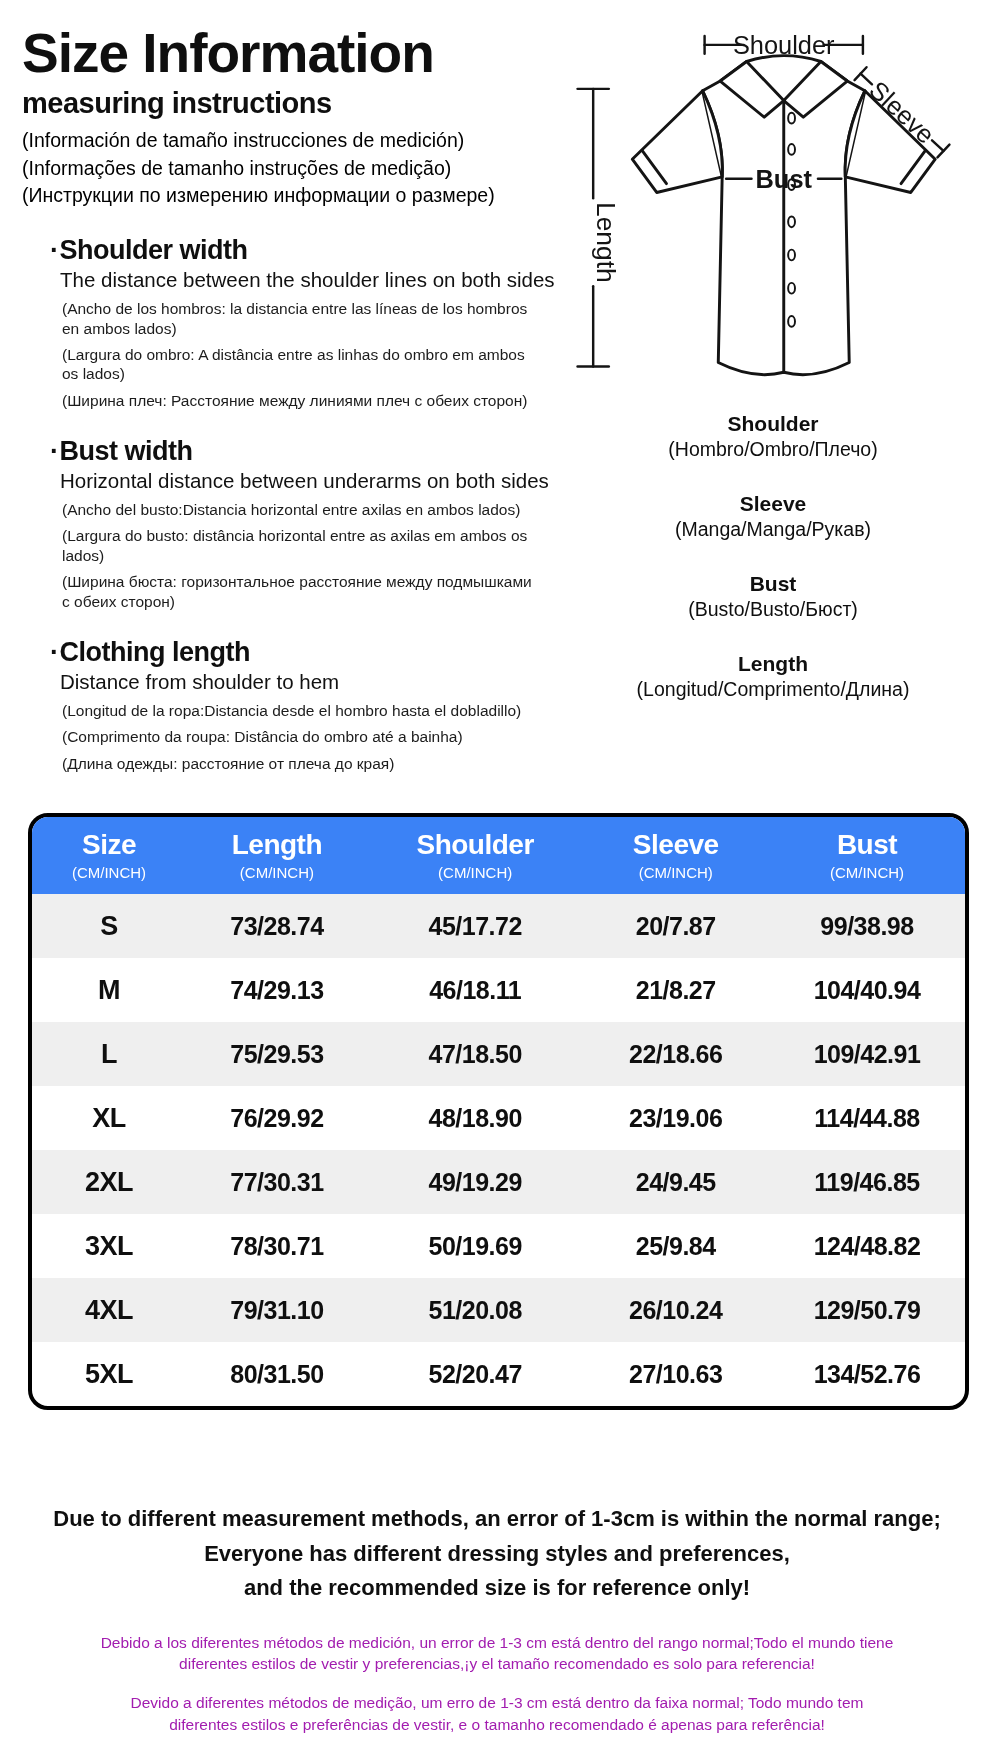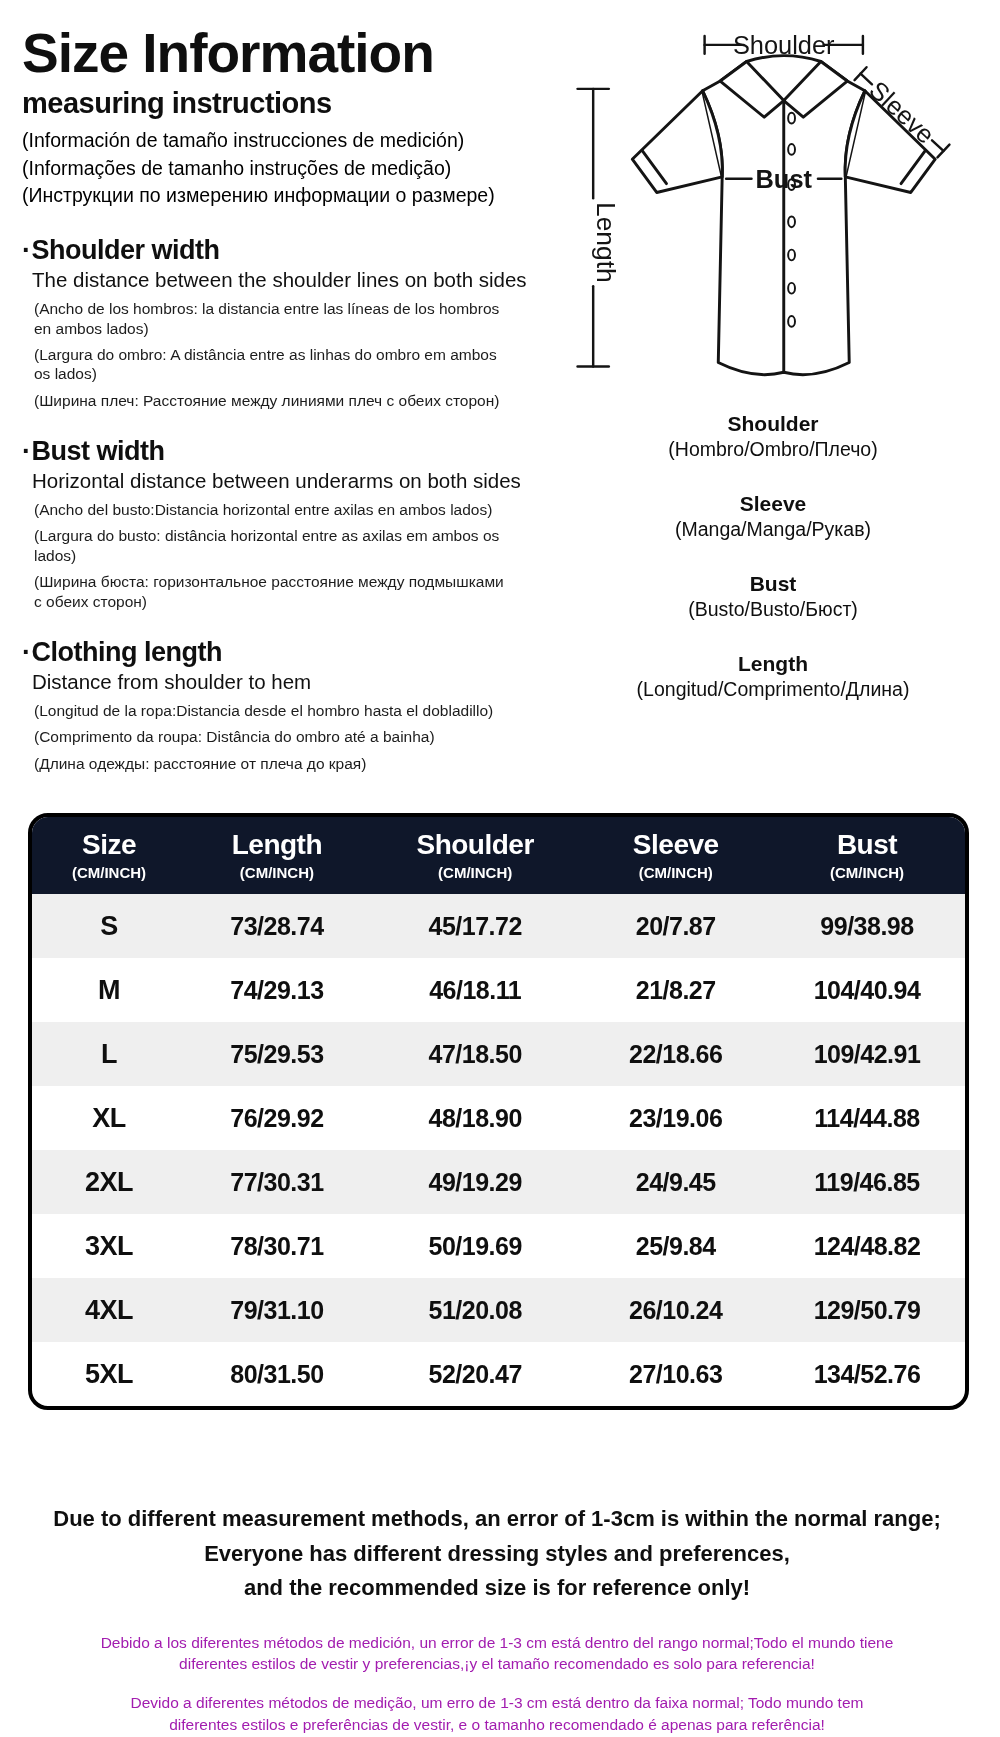--- a/index.html
+++ b/index.html
@@ -15,21 +15,21 @@
   
   .top { display:flex; }
   .left-col { width:552px; flex:0 0 552px; }
   .right-col { width:398px; flex:1; display:flex; flex-direction:column; align-items:center; }
 
   .title { font-size:55px; font-weight:800; letter-spacing:-1px; line-height:1.0; }
   .subtitle { font-size:29px; font-weight:700; margin-top:6px; letter-spacing:-0.5px; }
   .sub-tr { font-size:19.5px; line-height:1.32; margin-top:2px; color:#000000; }
   .sub-tr-group { margin-top:8px; }
 
-  .sections { margin-top:26px; }
+  .sections { margin-top:26px;margin-left:28px; }
   .section { margin-bottom:26px; }
   .section h3 { font-size:27px; font-weight:800; letter-spacing:-0.5px; }
   .section .dot { font-weight:800; margin-right:1px; }
   .section .desc { font-size:20.5px; margin:2px 0 6px 10px; color:#111; }
   .section .tr { font-size:15.5px; line-height:1.25; margin:7px 0 0 12px; max-width:480px; color:#1c1c1c; }
 
   
   .diagram { width:430px; height:372px; }
   .diagram svg { width:100%; height:100%; }
 
@@ -39,23 +39,23 @@
   .legend-tr { font-size:19.5px; margin-top:2px; }
 
   
   .size-table-wrap {
     margin:14px 3px 0 6px;
     border:4px solid #000;
     border-radius:20px;
     overflow:hidden;
   }
   table { width:100%; border-collapse:collapse; table-layout:fixed; }
-  thead th { background:#0f172a; color:#fff; padding:12px 0 13px; }
+  thead th { background:#3b82f6; color:#fff; padding:12px 0 13px; }
   .col-label { display:block; font-size:28px; font-weight:800; letter-spacing:-0.5px; }
-  .col-unit { display:block; font-size:15px; font-weight:700; margin-top:3px; }
+  .col-unit { display:block; font-size:15px; font-weight:400; margin-top:3px; }
   tbody td {
     text-align:center; height:64px;
     font-size:25px; font-weight:700; letter-spacing:-0.5px;
   }
   tbody td.size-cell { font-size:27px; font-weight:800; }
   tbody tr.alt { background:#efefef; }
   col.c-size { width:16.5%; } col.c-length { width:19.5%; }
   col.c-shoulder { width:23%; } col.c-sleeve { width:20%; } col.c-bust { width:21%; }
 
   

